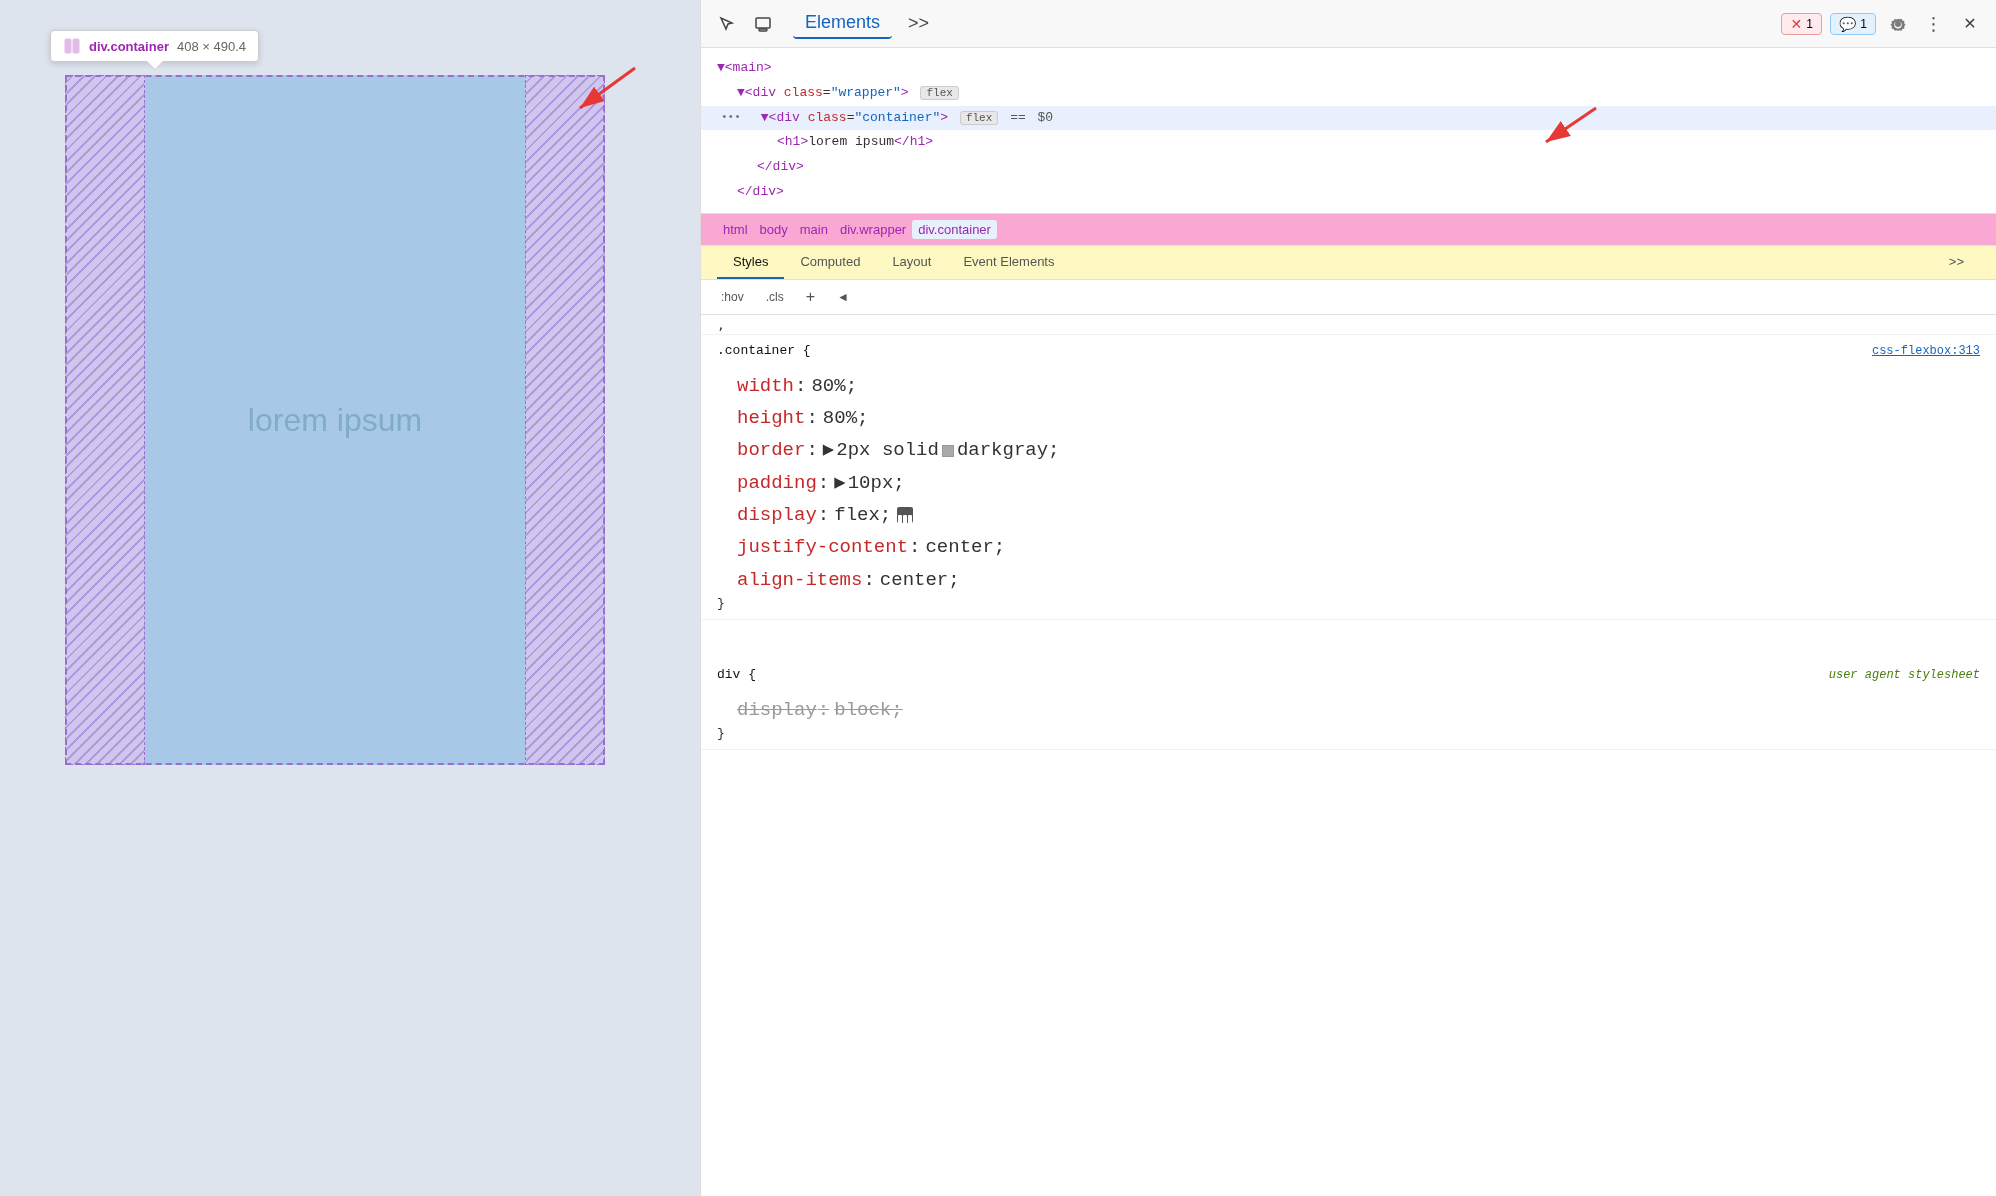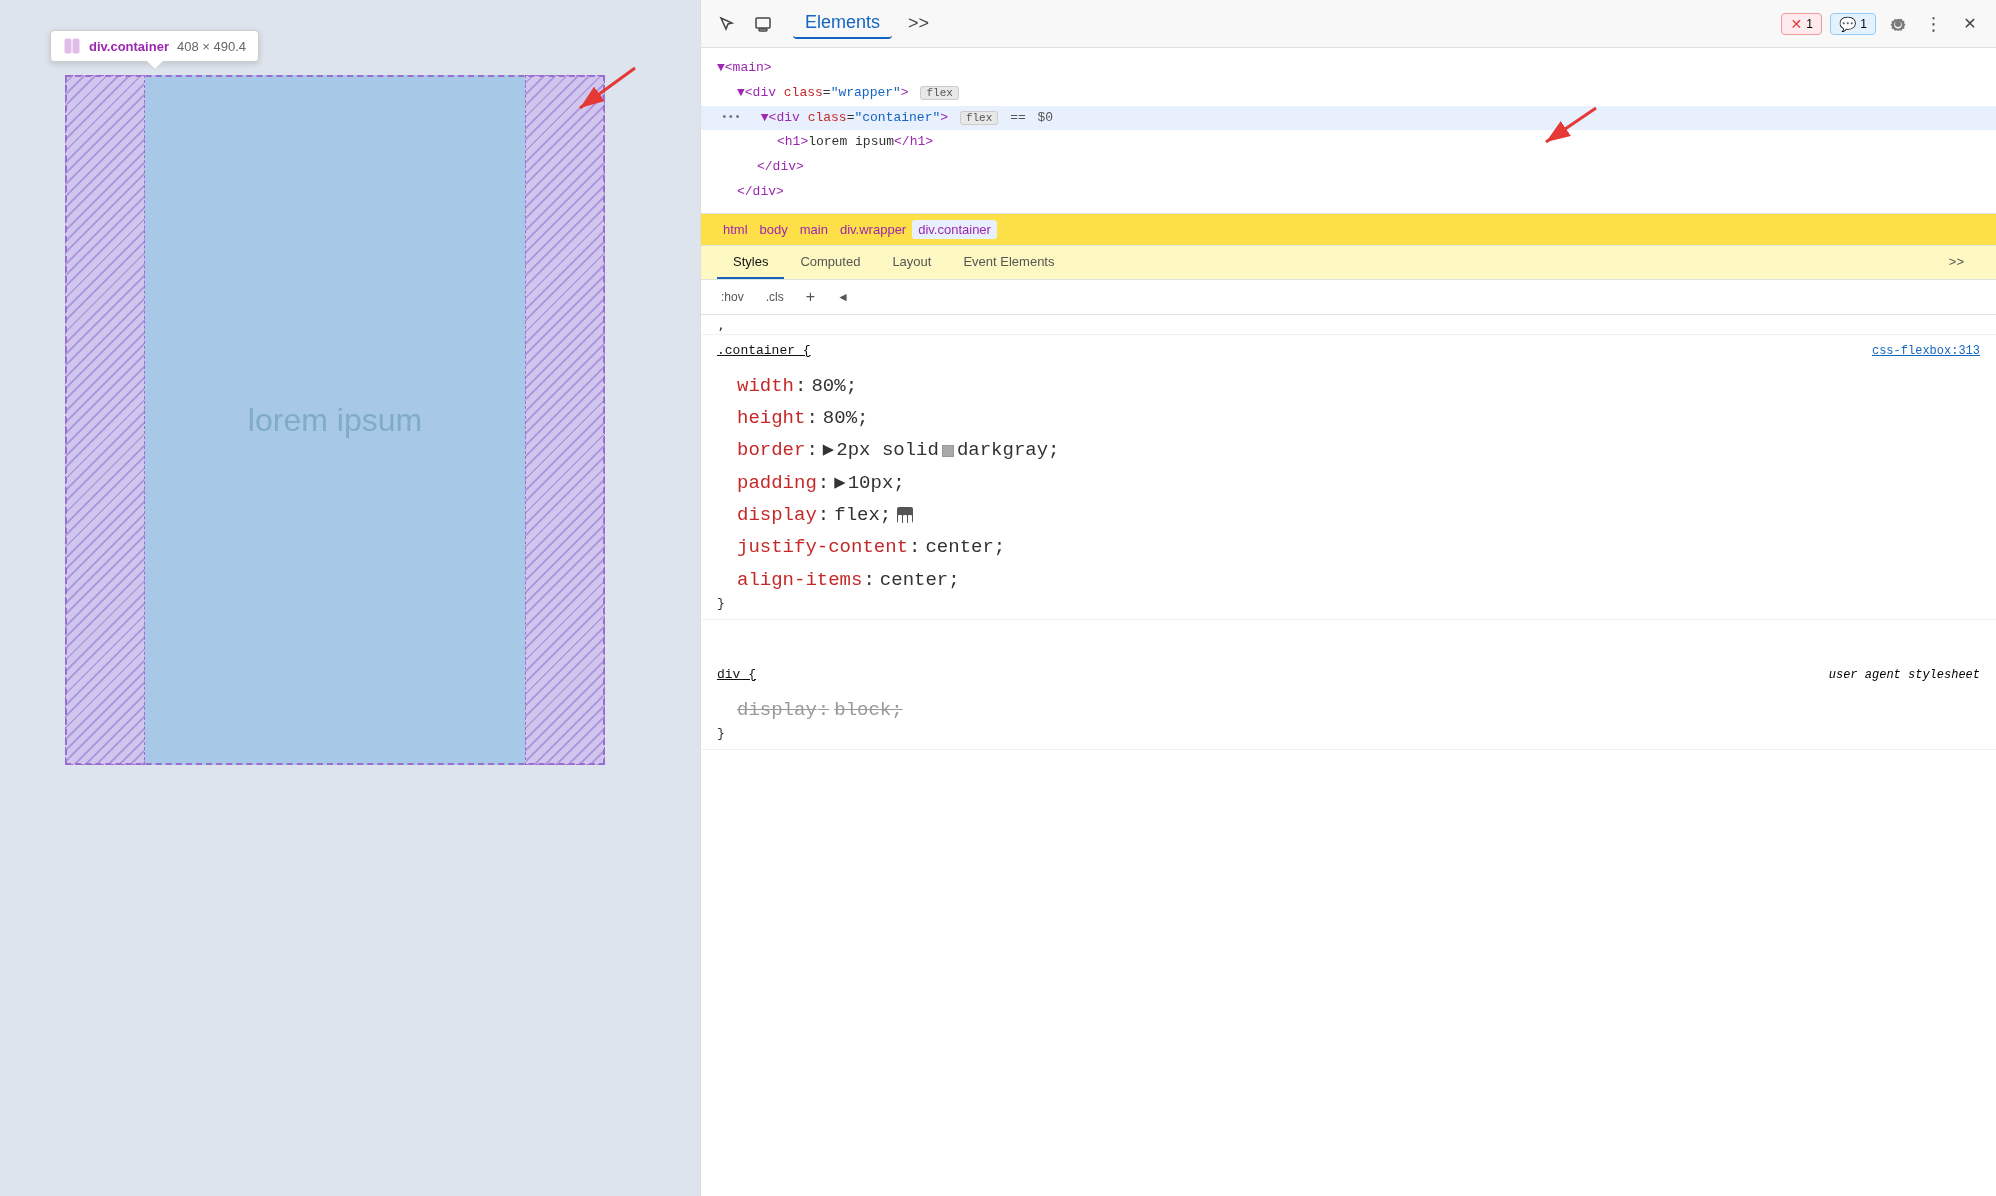--- a/index.html
+++ b/index.html
@@ -254,21 +254,21 @@
 
     .dom-equals { color: #555; margin: 0 4px; }
     .dom-dollar { color: #555; }
 
     
     .breadcrumb {
       display: flex;
       align-items: center;
       padding: 6px 16px;
       border-bottom: 1px solid #e0e0e0;
-      background: #fde047;
+      background: #f9a8d4;
       gap: 0;
       overflow-x: auto;
     }
 
     .breadcrumb-item {
       font-size: 13px;
       color: #9c27b0;
       cursor: pointer;
       padding: 2px 6px;
       border-radius: 3px;
@@ -375,21 +375,20 @@
       display: flex;
       justify-content: space-between;
       align-items: baseline;
       margin-bottom: 4px;
     }
 
     .css-selector {
       font-family: 'Courier New', monospace;
       font-size: 13px;
       color: #111;
-      text-decoration: underline;
     }
 
     .css-source {
       font-family: 'Courier New', monospace;
       font-size: 12px;
       color: #1565c0;
       text-decoration: underline;
       cursor: pointer;
     }
 
@@ -682,21 +681,21 @@
           <span style="margin-left:4px;"></span>
           <span class="css-prop-value"> center;</span>
         </div>
       </div>
       <div style="font-family:'Courier New',monospace; font-size:13px; color:#333;">}</div>
     </div>
 
     <div class="css-rule-block">
       <div class="css-selector-line">
         <span class="css-selector">div {</span>
-        <span class="css-source css-italic" style="font-style:italic; text-decoration:none; color:#000000;margin-top:40px;">user agent stylesheet</span>
+        <span class="css-source css-italic" style="font-style:italic; text-decoration:none; color:#4d7c0f;margin-top:40px;">user agent stylesheet</span>
       </div>
       <div class="css-props">
 
         <div class="css-prop-line">
           <span class="css-prop-name css-strikethrough">display</span>
             <span class="css-prop-colon css-strikethrough">:</span>
           <span style="margin-left:4px;"></span>
           <span class="css-prop-value css-strikethrough"> block;</span>
         </div>
       </div>

